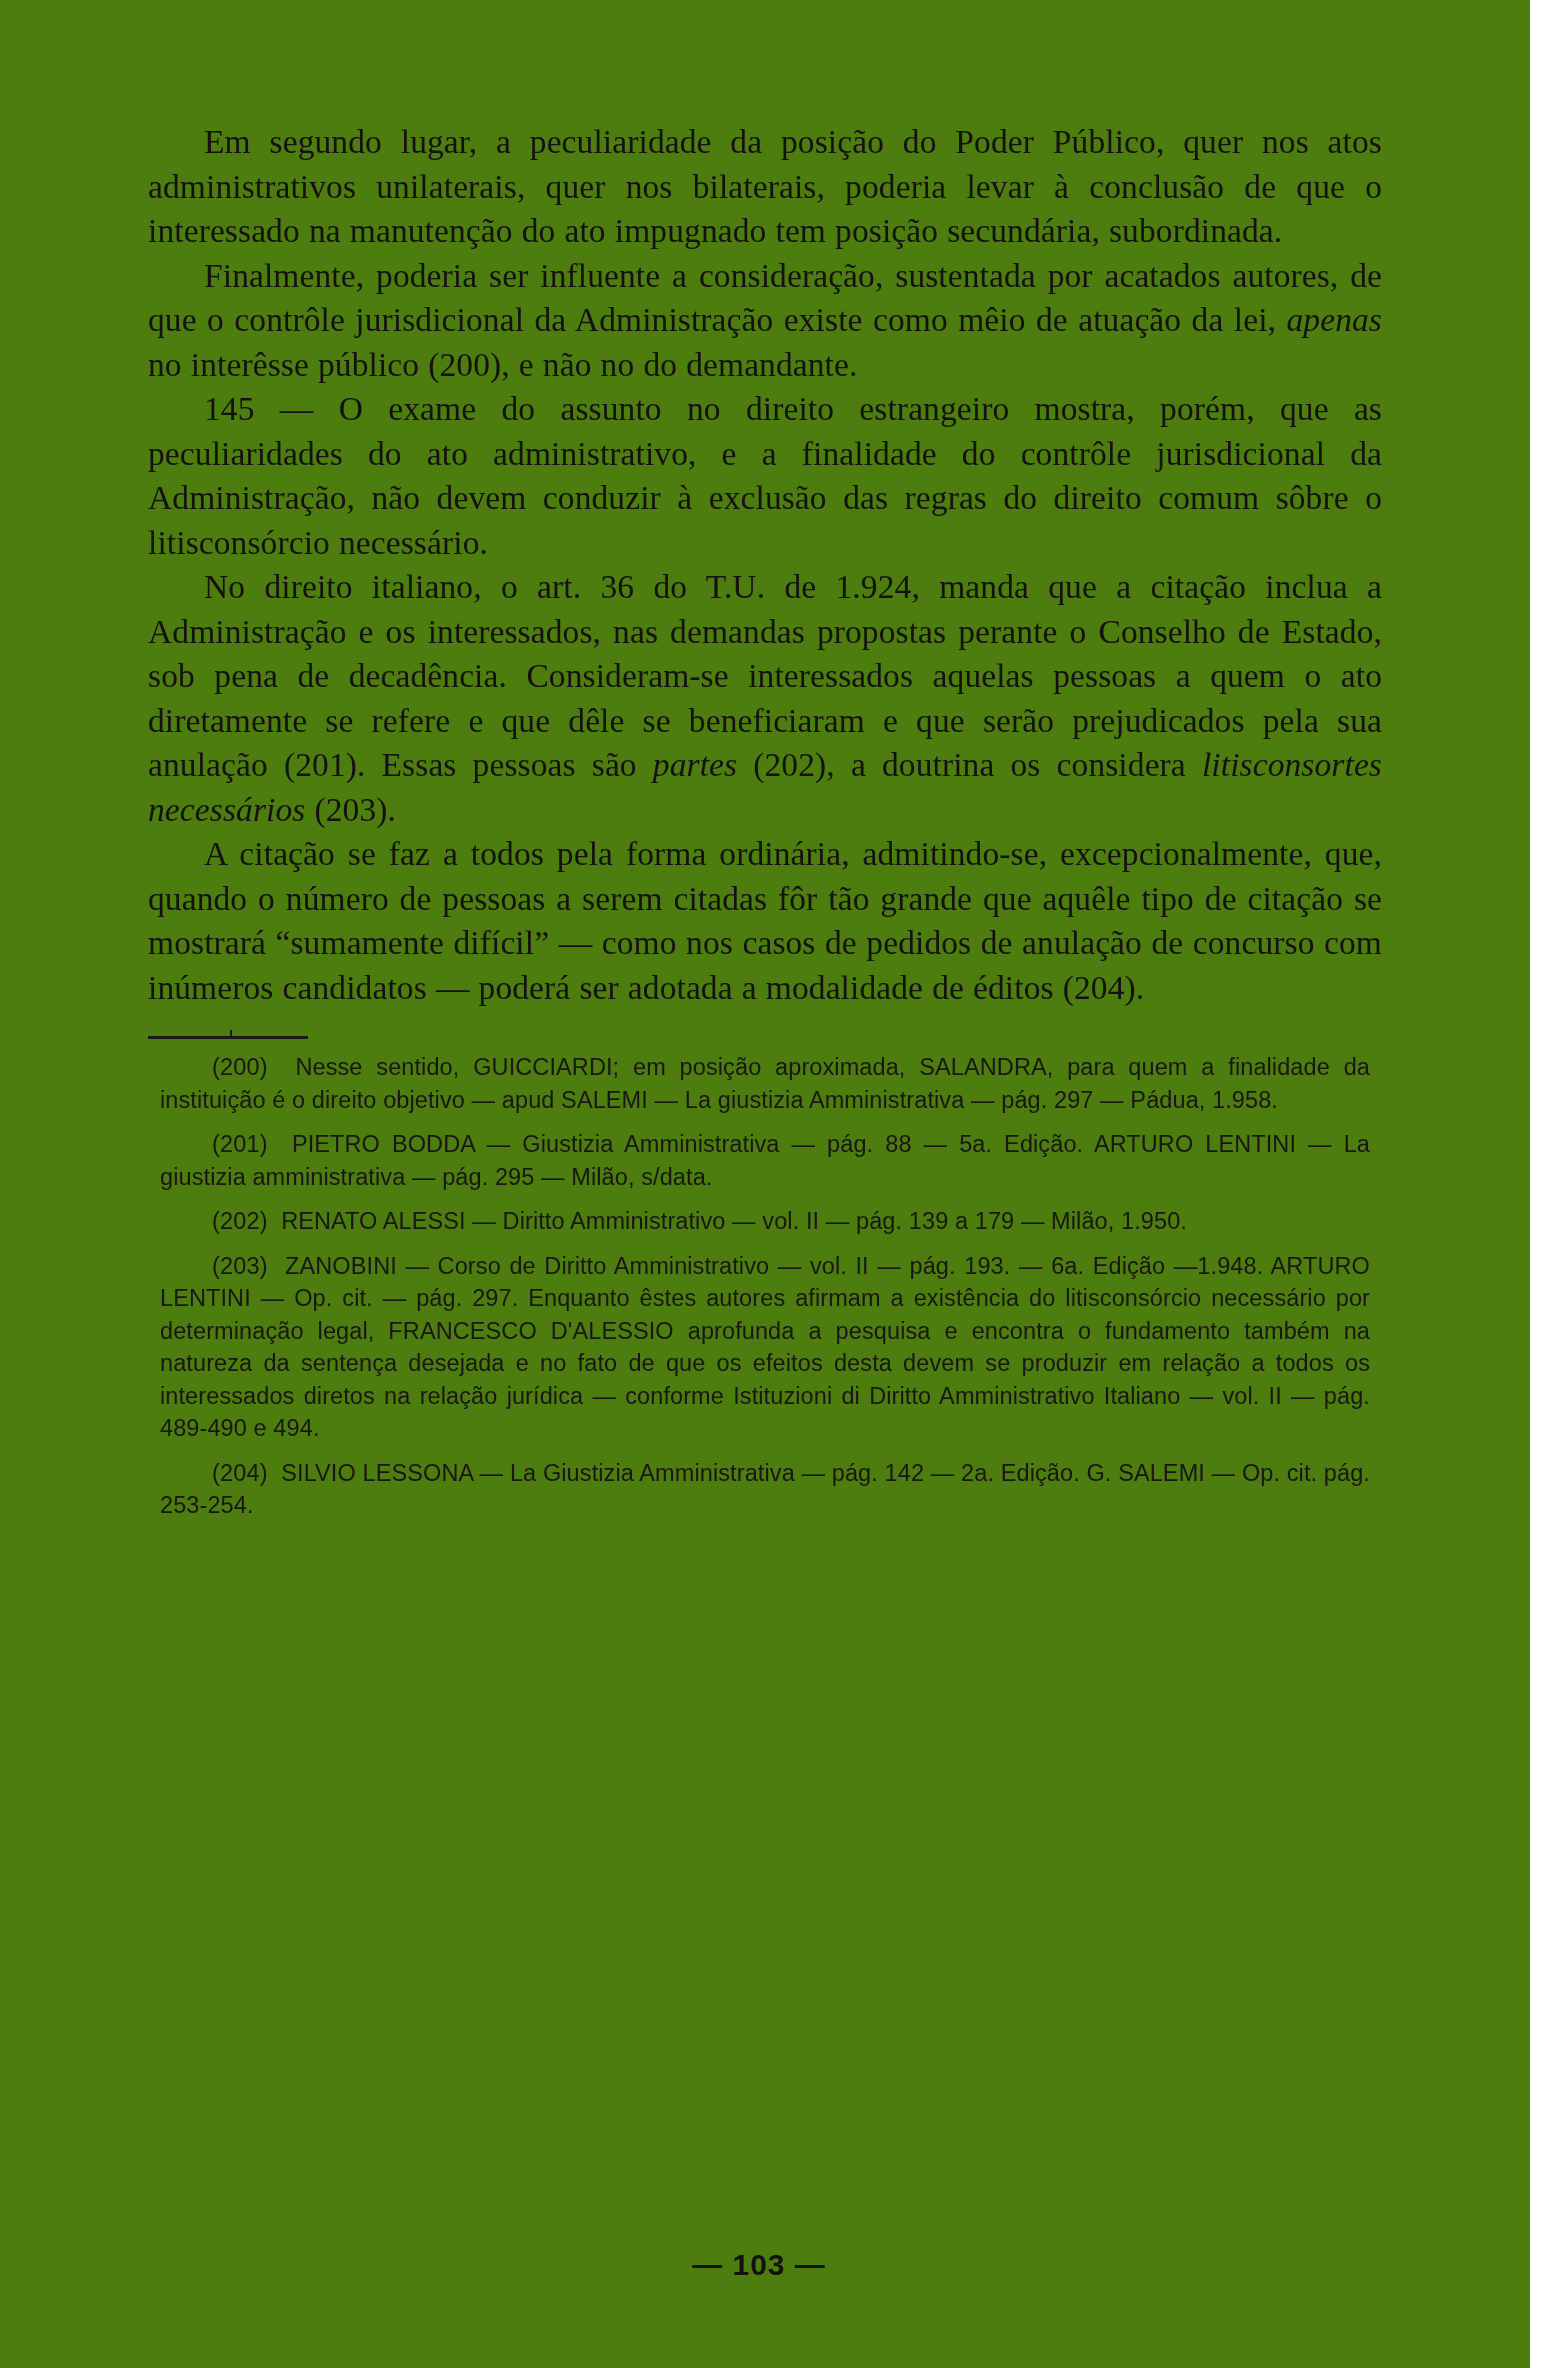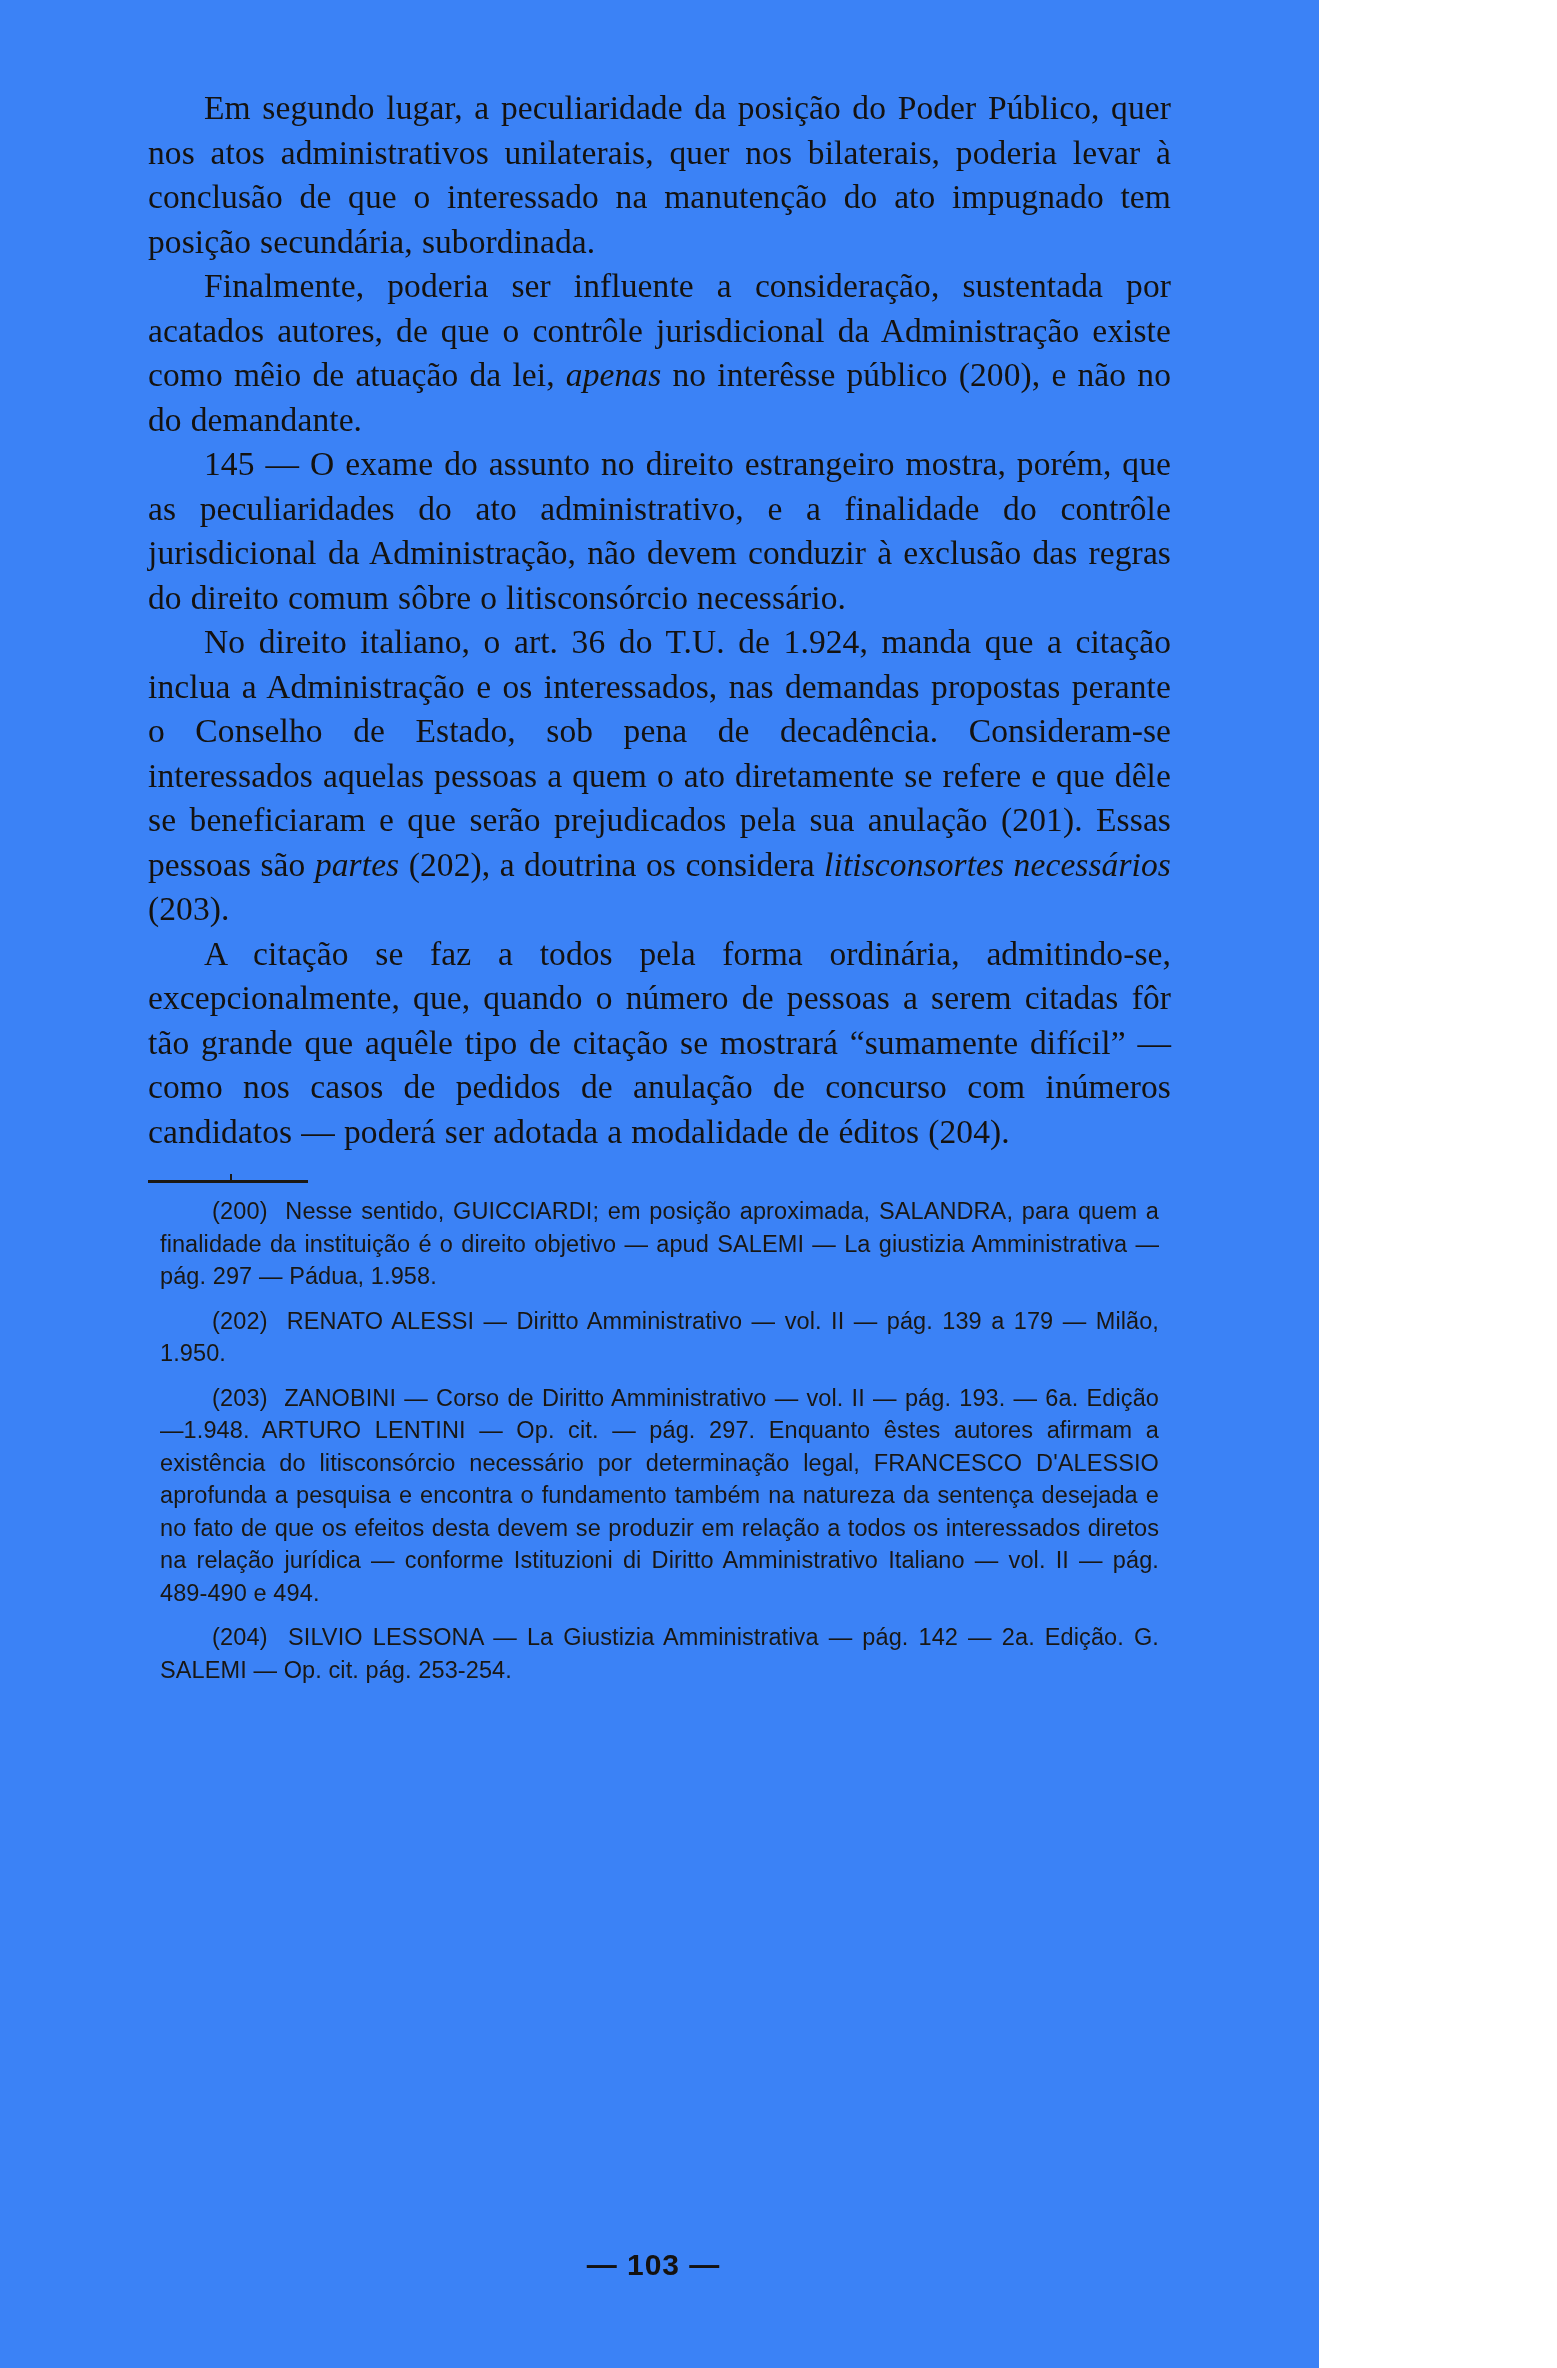--- a/index.html
+++ b/index.html
@@ -9,25 +9,25 @@
   }
   body {
     width: 1557px;
     height: 2368px;
     font-family: "Liberation Serif", serif;
     color: #141210;
     overflow: hidden;
   }
   .page {
     position: relative;
-    width: 1319px;
+    width: 1530px;
     height: 2368px;
-    background: #3b82f6;
+    background: #4d7c0f;
     box-sizing: border-box;
-    padding: 86px 148px 60px 148px;
+    padding: 120px 148px 60px 148px;
   }
   .body-text {
     font-size: 33.5px;
     line-height: 44.5px;
     text-align: justify;
     letter-spacing: 0.1px;
     word-spacing: 0.6px;
   }
   .body-text p {
     margin: 0;
@@ -92,20 +92,21 @@
     <p class="cont">Finalmente, poderia ser influente a consideração, sustentada por acatados autores, de que o contrôle jurisdicional da Administração existe como mêio de atuação da lei, <em>apenas</em> no interêsse público (200), e não no do demandante.</p>
     <p class="cont">145 — O exame do assunto no direito estrangeiro mostra, porém, que as peculiaridades do ato administrativo, e a finalidade do contrôle jurisdicional da Administração, não devem conduzir à exclusão das regras do direito comum sôbre o litisconsórcio necessário.</p>
     <p class="cont">No direito italiano, o art. 36 do T.U. de 1.924, manda que a citação inclua a Administração e os interessados, nas demandas propostas perante o Conselho de Estado, sob pena de decadência. Consideram-se interessados aquelas pessoas a quem o ato diretamente se refere e que dêle se beneficiaram e que serão prejudicados pela sua anulação (201). Essas pessoas são <em>partes</em> (202), a doutrina os considera <em>litisconsortes necessários</em> (203).</p>
     <p class="cont">A citação se faz a todos pela forma ordinária, admitindo-se, excepcionalmente, que, quando o número de pessoas a serem citadas fôr tão grande que aquêle tipo de citação se mostrará “sumamente difícil” — como nos casos de pedidos de anulação de concurso com inúmeros candidatos — poderá ser adotada a modalidade de éditos (204).</p>
   </div>
 
   <div class="rule rule-tick"></div>
 
   <div class="notes">
     <p><span class="num">(200)</span>&nbsp;&nbsp;<span>Nesse sentido, GUICCIARDI; em posição aproximada, SALANDRA, para quem a finalidade da instituição é o direito objetivo — apud SALEMI — La giustizia Amministrativa — pág. 297 — Pádua, 1.958.</span></p>
+    <p><span class="num">(201)</span>&nbsp;&nbsp;<span>PIETRO BODDA — Giustizia Amministrativa — pág. 88 — 5a. Edição. ARTURO LENTINI — La giustizia amministrativa — pág. 295 — Milão, s/data.</span></p>
     <p><span class="num">(202)</span>&nbsp;&nbsp;<span>RENATO ALESSI — Diritto Amministrativo — vol. II — pág. 139 a 179 — Milão, 1.950.</span></p>
     <p><span class="num">(203)</span>&nbsp;&nbsp;<span>ZANOBINI — Corso de Diritto Amministrativo — vol. II — pág. 193. — 6a. Edição —1.948. ARTURO LENTINI — Op. cit. — pág. 297. Enquanto êstes autores afirmam a existência do litisconsórcio necessário por determinação legal, FRANCESCO D'ALESSIO aprofunda a pesquisa e encontra o fundamento também na natureza da sentença desejada e no fato de que os efeitos desta devem se produzir em relação a todos os interessados diretos na relação jurídica — conforme Istituzioni di Diritto Amministrativo Italiano — vol. II — pág. 489-490 e 494.</span></p>
     <p><span class="num">(204)</span>&nbsp;&nbsp;<span>SILVIO LESSONA — La Giustizia Amministrativa — pág. 142 — 2a. Edição. G. SALEMI — Op. cit. pág. 253-254.</span></p>
   </div>
 
   <div class="footer">
     <span>— 103 —</span>
   </div>
 
 </div>

